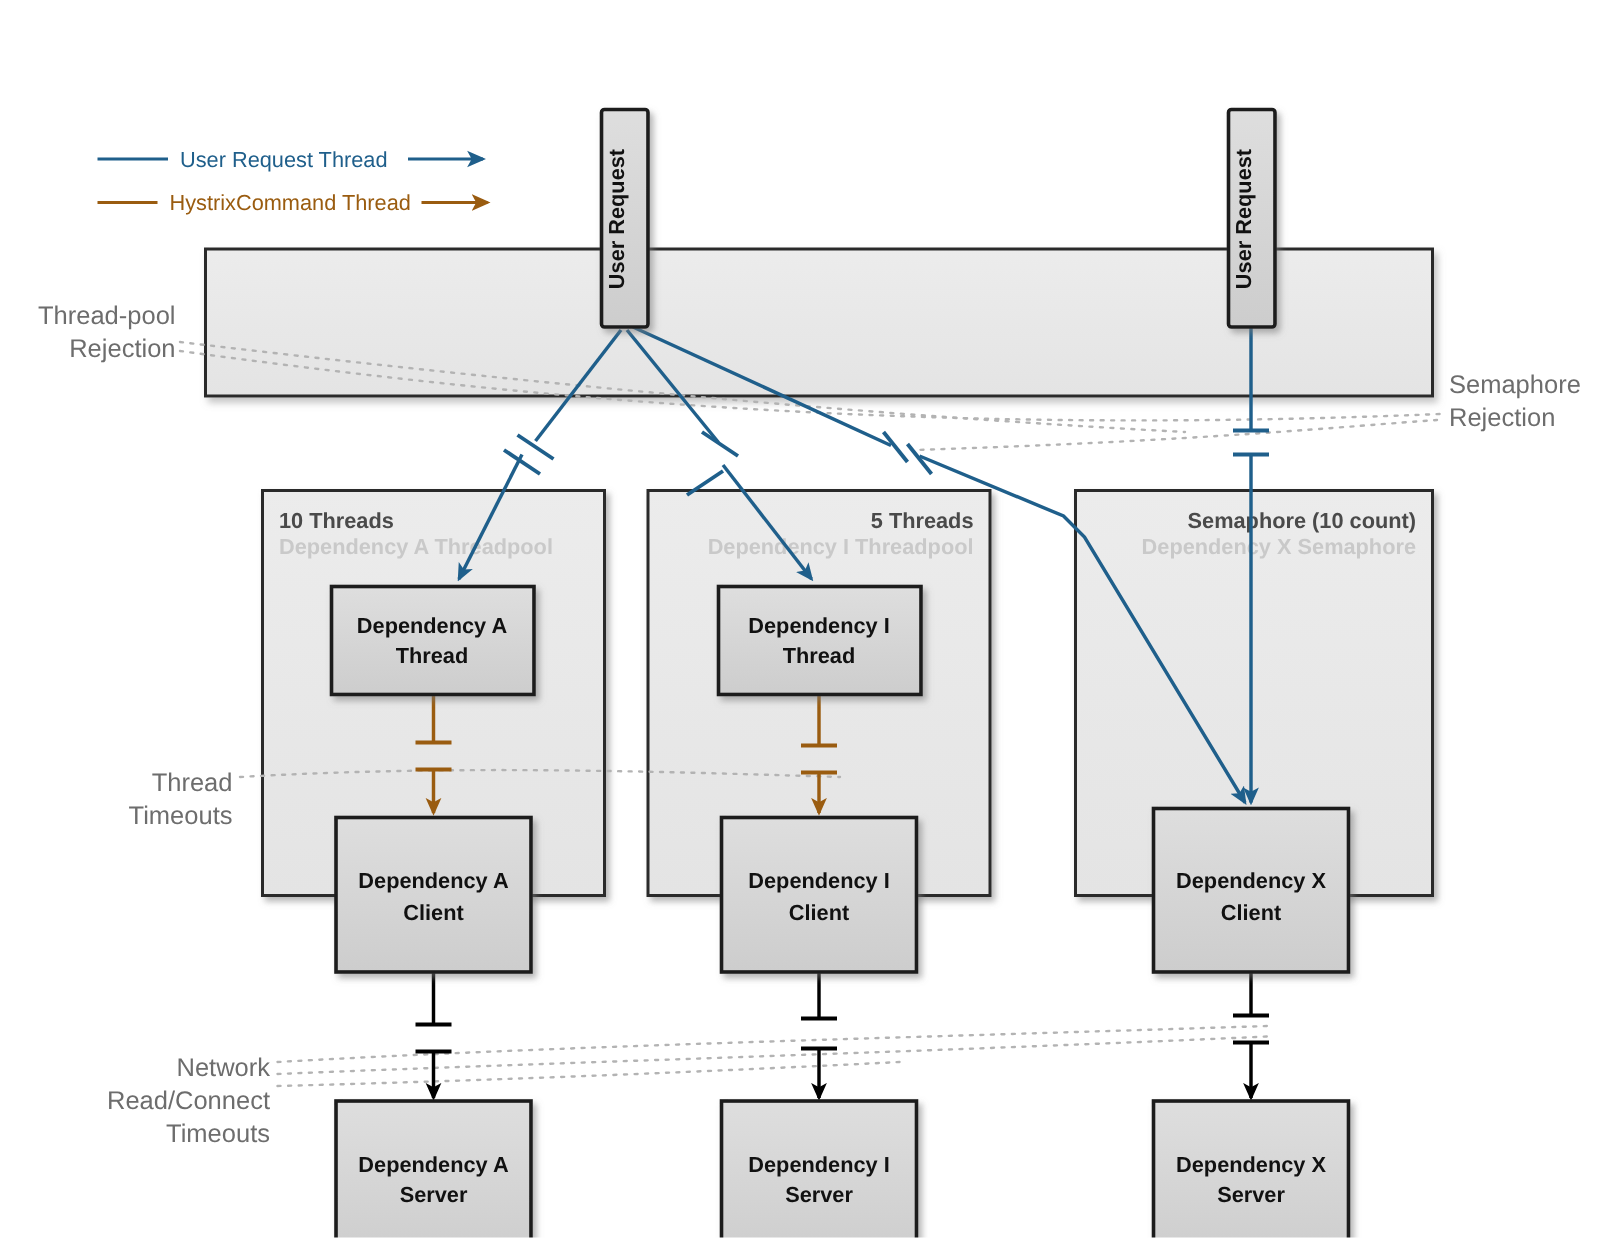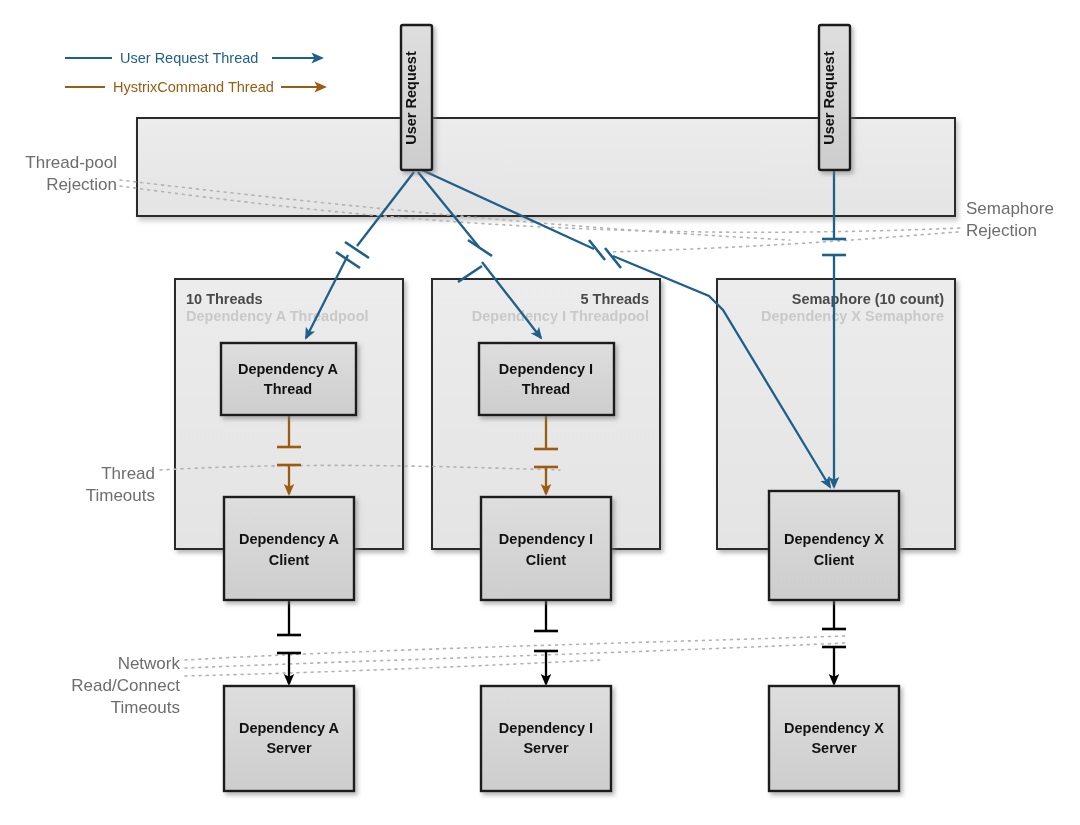--- a/index.html
+++ b/index.html
@@ -10,20 +10,21 @@
   body {
     width: 1080px;
     height: 825px;
     font-family: "Liberation Sans", sans-serif;
     overflow: hidden;
   }
   #stage {
     position: relative;
     width: 1080px;
     height: 676px;
+    margin-top: 48px;
   }
   svg#diagram {
     position: absolute;
     left: 0;
     top: 0;
     width: 1080px;
     height: 825px;
   }
   .legend-label {
     font-size: 14.5px;

